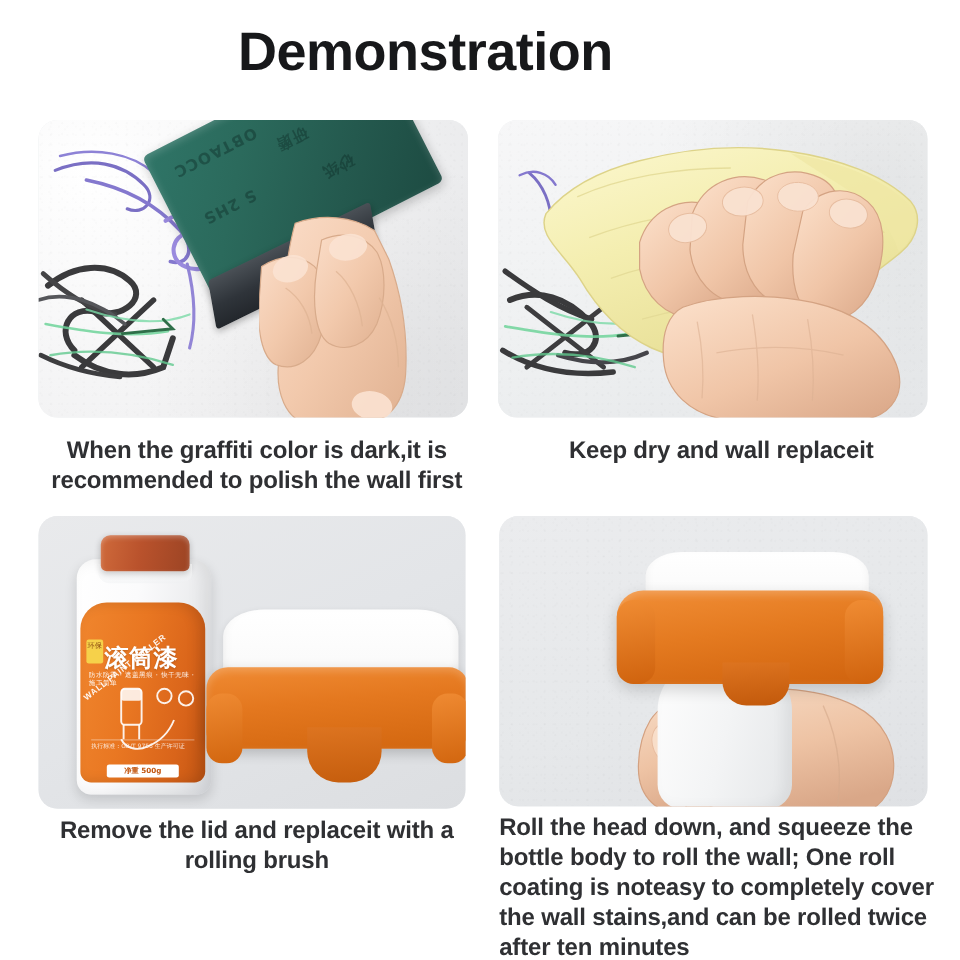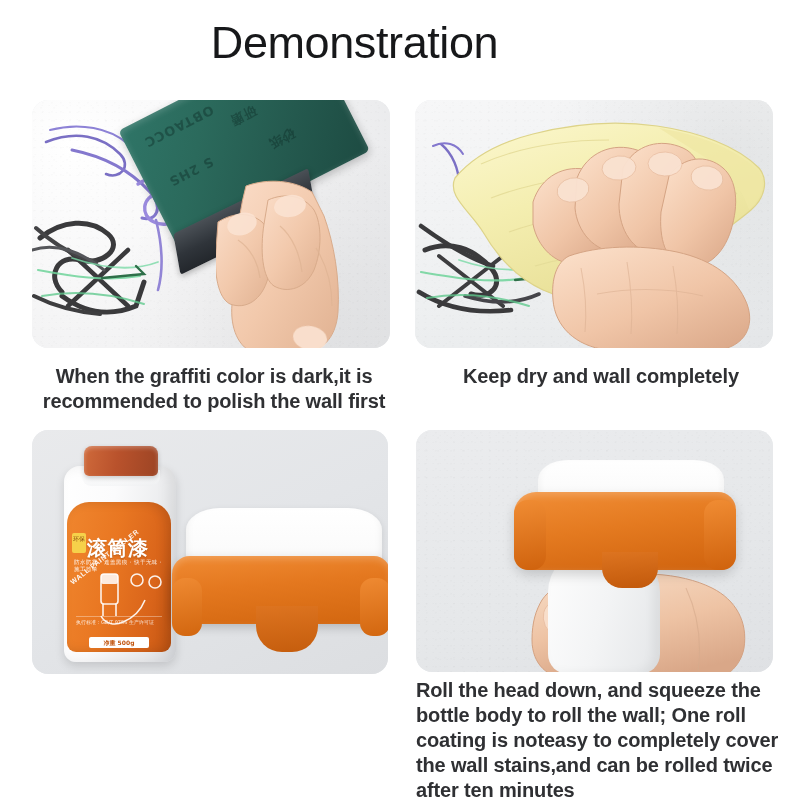--- a/index.html
+++ b/index.html
@@ -8,21 +8,21 @@
     background: #ffffff;
     font-family: "Liberation Sans", "DejaVu Sans", sans-serif;
     overflow: hidden;
   }
   .page { position: relative; width: 800px; height: 800px; background: #fff; }
 
   
   .title {
     position: absolute; left: 0; top: 14px; width: 709px;
     text-align: center;
-    font-size: 45px; font-weight: 400; letter-spacing: -0.4px;
+    font-size: 45px; font-weight: 700; letter-spacing: -0.4px;
     color: #17181a; line-height: 58px;
   }
 
   
   .panel {
     position: absolute;
     border-radius: 16px;
     overflow: hidden;
     background: #eceef0;
   }
@@ -463,16 +463,17 @@
         <div class="r4-frame">
           <div class="r4-earL"></div>
           <div class="r4-earR"></div>
         </div>
         <div class="r4-stem"></div>
       </div>
     </div>
   </div>
 
   <div class="cap cap1">When the graffiti color is dark,it is recommended to polish the wall first</div>
-  <div class="cap cap2">Keep dry and wall completely</div>
+  <div class="cap cap2">Keep dry and wall replaceit</div>
+  <div class="cap cap3">Remove the lid and replaceit with a rolling brush</div>
   <div class="cap cap4">Roll the head down, and squeeze the bottle body to roll the wall; One roll coating is noteasy to completely cover the wall stains,and can be rolled twice after ten minutes</div>
 
 </div>
 
 </body></html>

